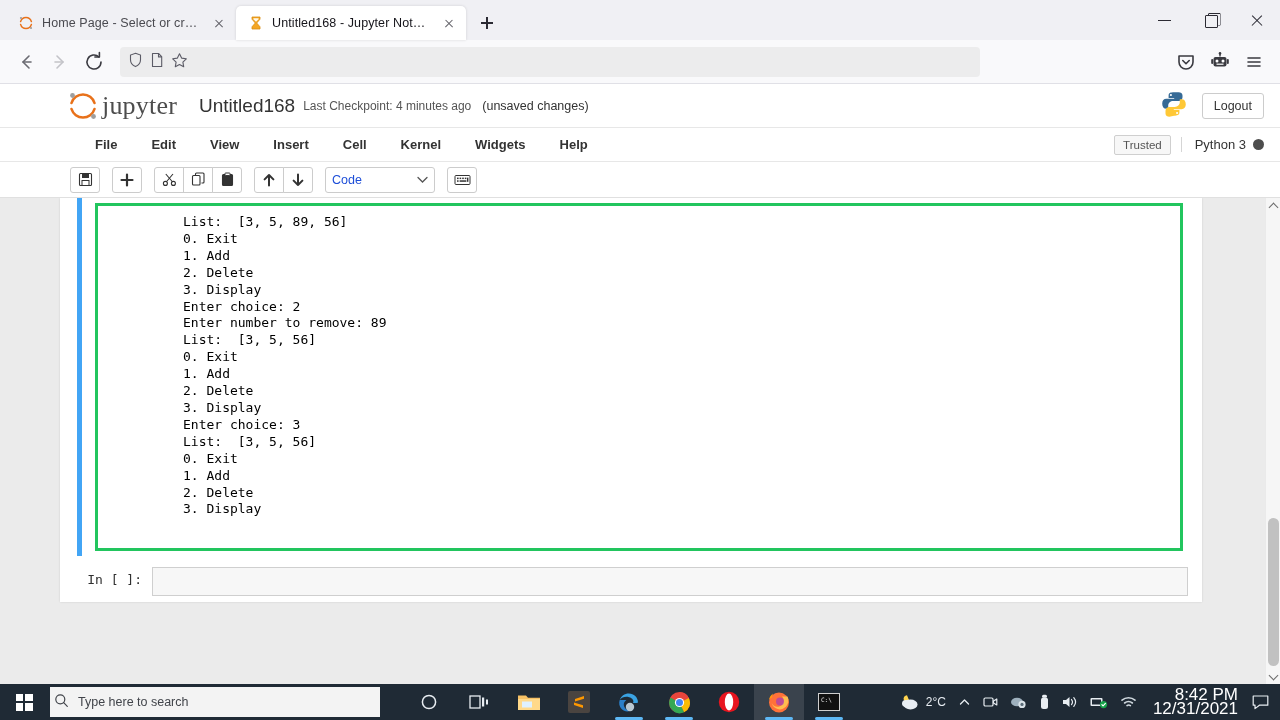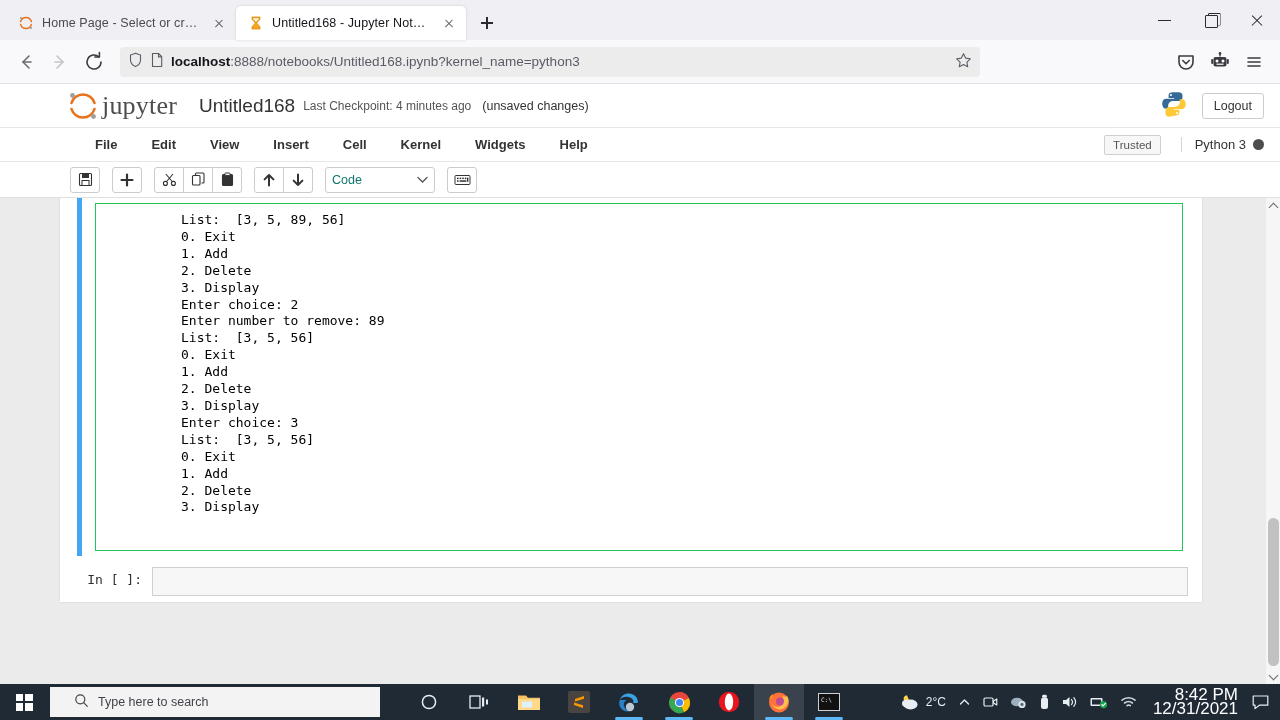--- a/index.html
+++ b/index.html
@@ -110,21 +110,21 @@
     border: 1px solid #cccccc; background: #fff; border-radius: 3px;
     padding: 5px 11px; font-size: 12.5px; color: #333;
   }
 
   .jp-menubar {
     height: 34px; display: flex; align-items: center; padding-left: 78px;
     border-bottom: 1px solid #e7e7e7; background: #fff; position: relative;
   }
   .menu-item { font-size: 13px; color: #333; padding: 0 17px; line-height: 34px; font-weight: bold; }
   .menubar-right {
-    margin-left: auto; display: flex; align-items: center; gap: 20px; padding-right: 16px;
+    margin-left: auto; display: flex; align-items: center; gap: 10px; padding-right: 16px;
   }
   .trusted {
     border: 1px solid #cfcfcf; background: #f7f7f7; color: #555; font-size: 11.5px;
     padding: 3px 8px; border-radius: 2px;
   }
   .kernel-ind { display: flex; align-items: center; gap: 7px; font-size: 13px; color: #333;
     border-left: 1px solid #d5d5d5; padding-left: 13px; }
   .kernel-dot { width: 11px; height: 11px; border-radius: 50%; background: #4d4d4d; display: inline-block; }
 
   .jp-toolbar {
@@ -136,38 +136,38 @@
     width: 30px; height: 26px; border: 1px solid #cccccc; background: #fff;
     position: relative; display: flex; align-items: center; justify-content: center;
     margin-left: -1px; color: #333;
   }
   .tb-group .tb-btn:first-child { margin-left: 0; border-radius: 3px 0 0 3px; }
   .tb-group .tb-btn:last-child { border-radius: 0 3px 3px 0; }
   .tb-group.single .tb-btn { border-radius: 3px; }
   .tb-run { width: auto; padding: 0 9px; gap: 5px; font-size: 12.5px; }
   .tb-select {
     height: 26px; width: 110px; border: 1px solid #cccccc; border-radius: 3px;
-    background: #fff; font-size: 12.5px; color: #0f766e; padding: 0 6px;
+    background: #fff; font-size: 12.5px; color: #1d4ed8; padding: 0 6px;
     display: flex; align-items: center; margin-right: 12px;
   }
   .tb-select .sel-label { flex: 1 1 auto; }
 
   .nb-body {
     position: relative; height: 486px; background: #ebebeb; overflow: hidden;
   }
   .nb-paper {
     position: absolute; left: 60px; top: 0; width: 1142px; background: #ffffff;
     min-height: 404px; box-shadow: 0 0 2px rgba(0,0,0,.12);
   }
   .cell { position: relative; padding: 5px 5px 5px 7px; }
   .cell-selbar {
     position: absolute; left: 17px; top: 0; width: 5px; height: 100%; background: #42a5f5;
   }
   .output-area {
-    margin-left: 28px; margin-right: 14px; border: 1px solid #22c55e; background: #fff;
+    margin-left: 28px; margin-right: 14px; border: 3px solid #22c55e; background: #fff;
     padding: 8px 0 12px 0; min-height: 348px;
   }
   .out-text {
     font-family: "DejaVu Sans Mono", "Liberation Mono", monospace;
     font-size: 13px; line-height: 16.9px; color: #000; padding-left: 85px;
     white-space: pre;
   }
   .out-input-row {
     display: flex; align-items: center; padding-left: 85px; margin-top: 16px;
     font-family: "DejaVu Sans Mono", "Liberation Mono", monospace; font-size: 13px; color: #000;
@@ -220,21 +220,21 @@
   .taskbar {
     position: absolute; left: 0; top: 684px; width: 1280px; height: 36px;
     background: #1f2a35; display: flex; align-items: center;
   }
   .start-btn { width: 48px; height: 36px; display: flex; align-items: center; justify-content: center; }
   .win-logo { width: 17px; height: 17px; display: grid; grid-template-columns: 1fr 1fr;
     grid-template-rows: 1fr 1fr; gap: 2px; }
   .win-logo i { background: #ffffff; display: block; }
   .search-box {
     width: 330px; height: 30px; background: #f3f3f3; display: flex; align-items: center;
-    gap: 9px; padding: 0 24px; margin-left: 2px;
+    gap: 9px; padding: 0 4px; margin-left: 2px;
   }
   .search-text { font-size: 12.5px; color: #41444a; }
   .tb-apps { display: flex; align-items: center; gap: 0; margin-left: 24px; }
   .tb-app { width: 50px; height: 36px; display: flex; align-items: center; justify-content: center;
     position: relative; }
   .tb-app.running::after {
     content:""; position:absolute; bottom:0; left:11px; width:28px; height:3px;
     background:#5eb8f5; border-radius:2px;
   }
   .tb-app.active { background: rgba(255,255,255,.12); }
@@ -309,21 +309,20 @@
         <svg width="15" height="16" viewBox="0 0 15 16">
           <path d="M7.5 1.3l5 1.8v4.6c0 3.3-2.2 5.7-5 6.9-2.8-1.2-5-3.6-5-6.9V3.1z" stroke="#5b5b66" stroke-width="1.1" fill="none"></path>
         </svg>
       </span>
       <span>
         <svg width="14" height="16" viewBox="0 0 14 16">
           <path d="M2.5 1.5h6l3.2 3.2v9.8h-9.2z" stroke="#5b5b66" stroke-width="1.1" fill="none" stroke-linejoin="round"></path>
           <path d="M8.5 1.5v3.4h3.2" stroke="#5b5b66" stroke-width="1.1" fill="none" stroke-linejoin="round"></path>
         </svg>
       </span>
-      <span class="url-text"><b>localhost</b><span>:8888/notebooks/Untitled168.ipynb?kernel_name=python3</span></span>
       <span>
         <svg width="17" height="17" viewBox="0 0 17 17">
           <path d="M8.5 1.8l2.1 4.3 4.7.7-3.4 3.3.8 4.7-4.2-2.2-4.2 2.2.8-4.7L1.7 6.8l4.7-.7z" stroke="#5b5b66" stroke-width="1.1" fill="none" stroke-linejoin="round"></path>
         </svg>
       </span>
     </div>
 
     <div class="navright">
       <div class="navicon">
         <svg width="32" height="32" viewBox="0 0 32 32">

